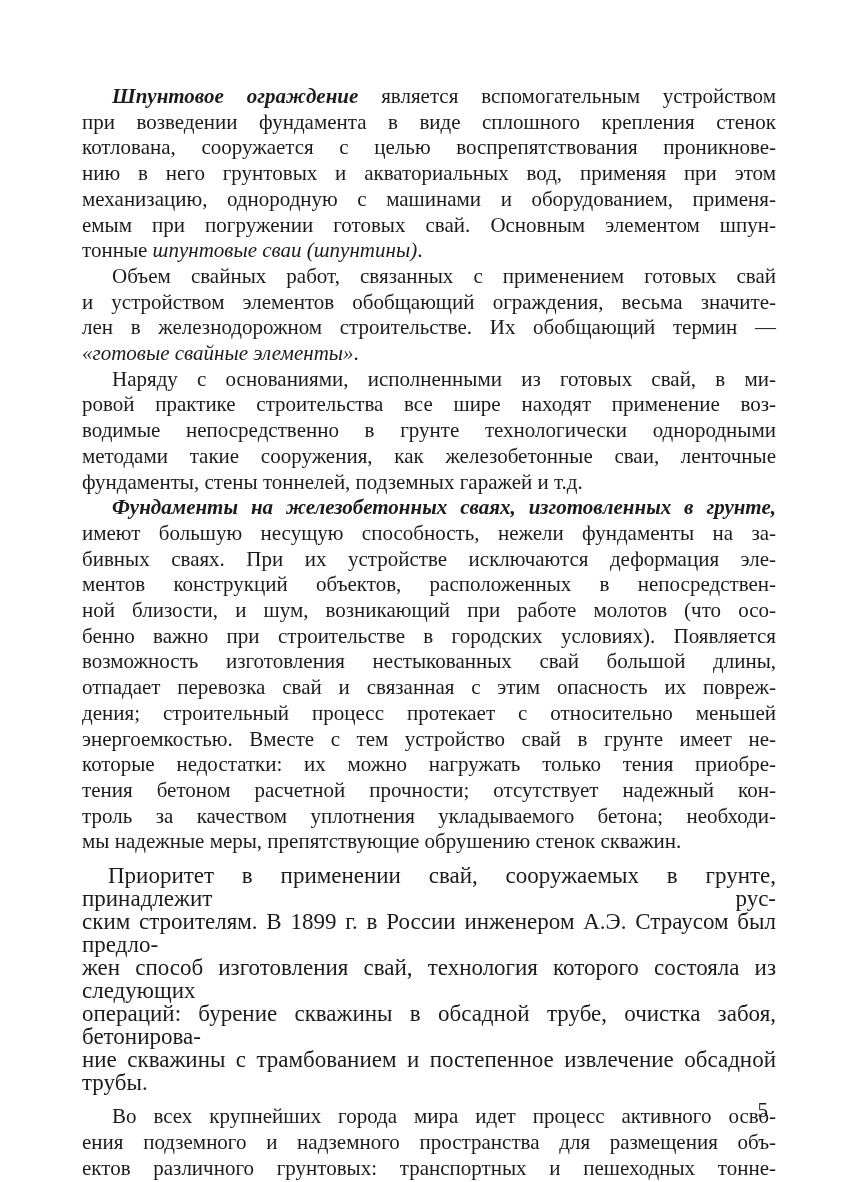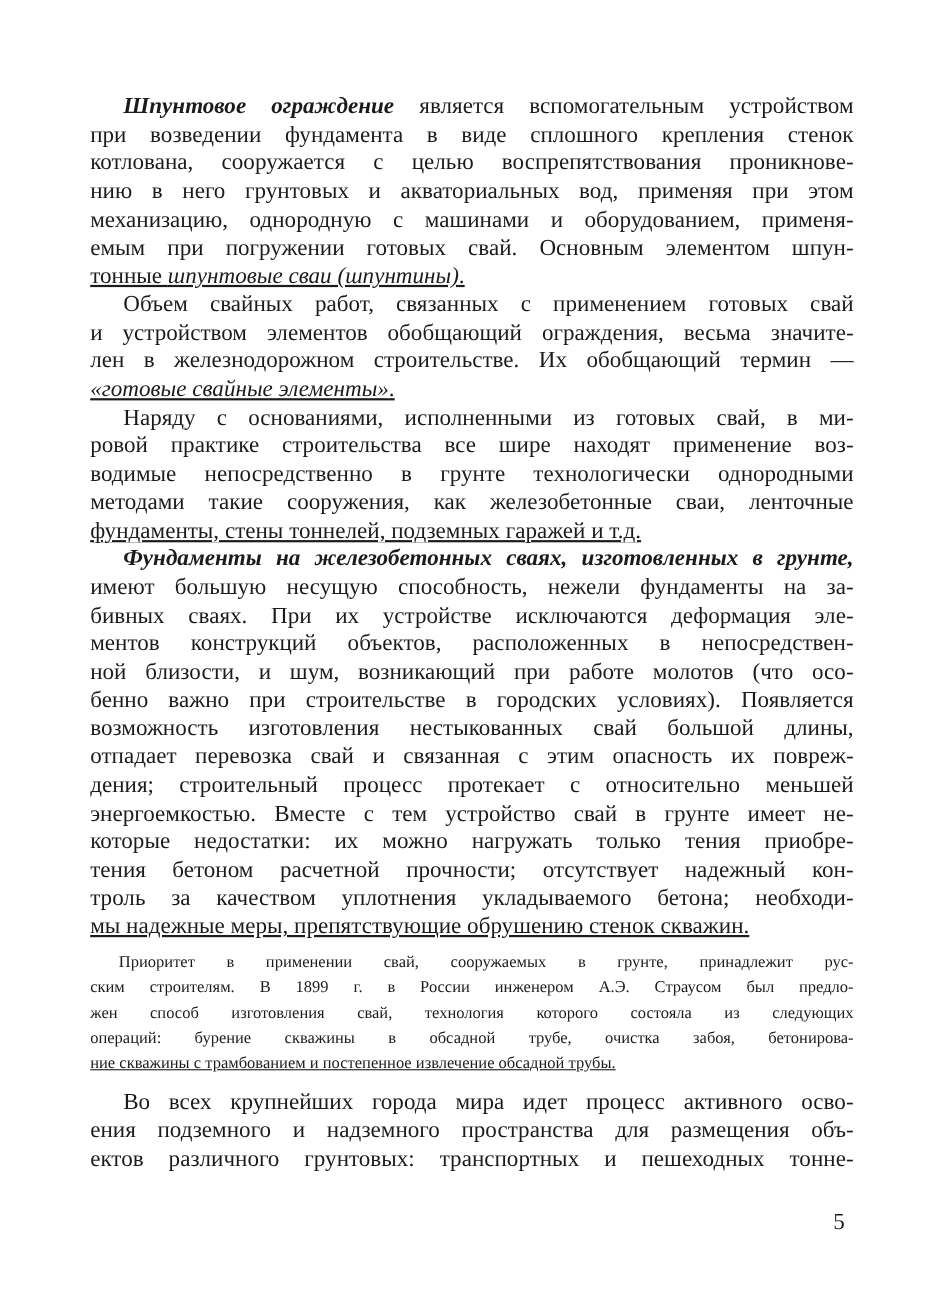--- a/index.html
+++ b/index.html
@@ -27,27 +27,26 @@
     line-height: 25.7px;
     margin: 0;
   }
   .para .line {
     text-align: justify;
     text-align-last: justify;
     white-space: normal;
   }
   .para .line.last {
     text-align-last: left;
-    text-decoration: underline;
   }
   .para .line.first {
     text-indent: 30px;
   }
   .para.small {
-    font-size: 15px;
+    font-size: 23px;
     line-height: 23px;
     margin: 9px 0 10px;
   }
   .para.small .line.first {
     text-indent: 26px;
   }
   .s-r { font-style: normal; font-weight: normal; }
   .s-i { font-style: italic; }
   .s-bi { font-style: italic; font-weight: bold; }
   .page-number {

